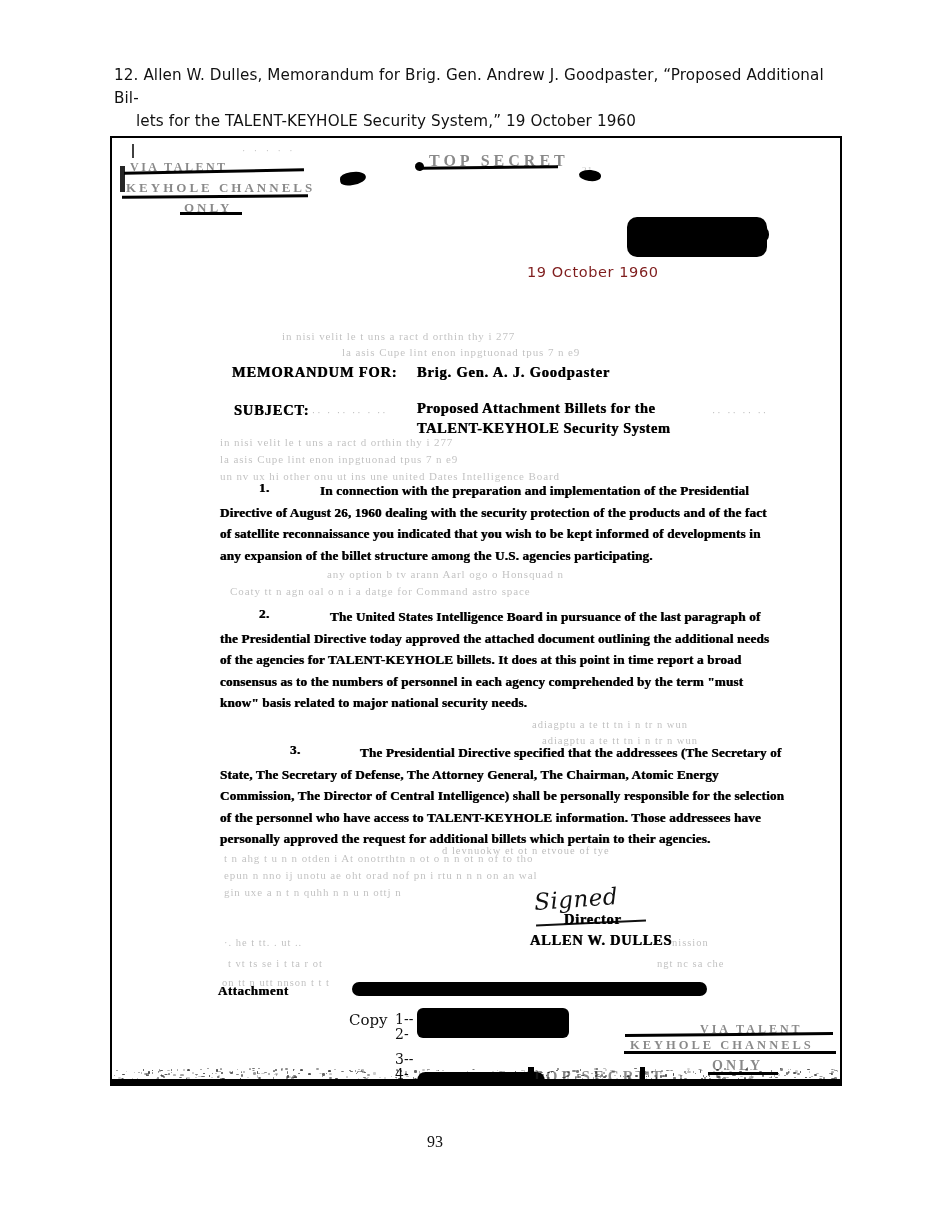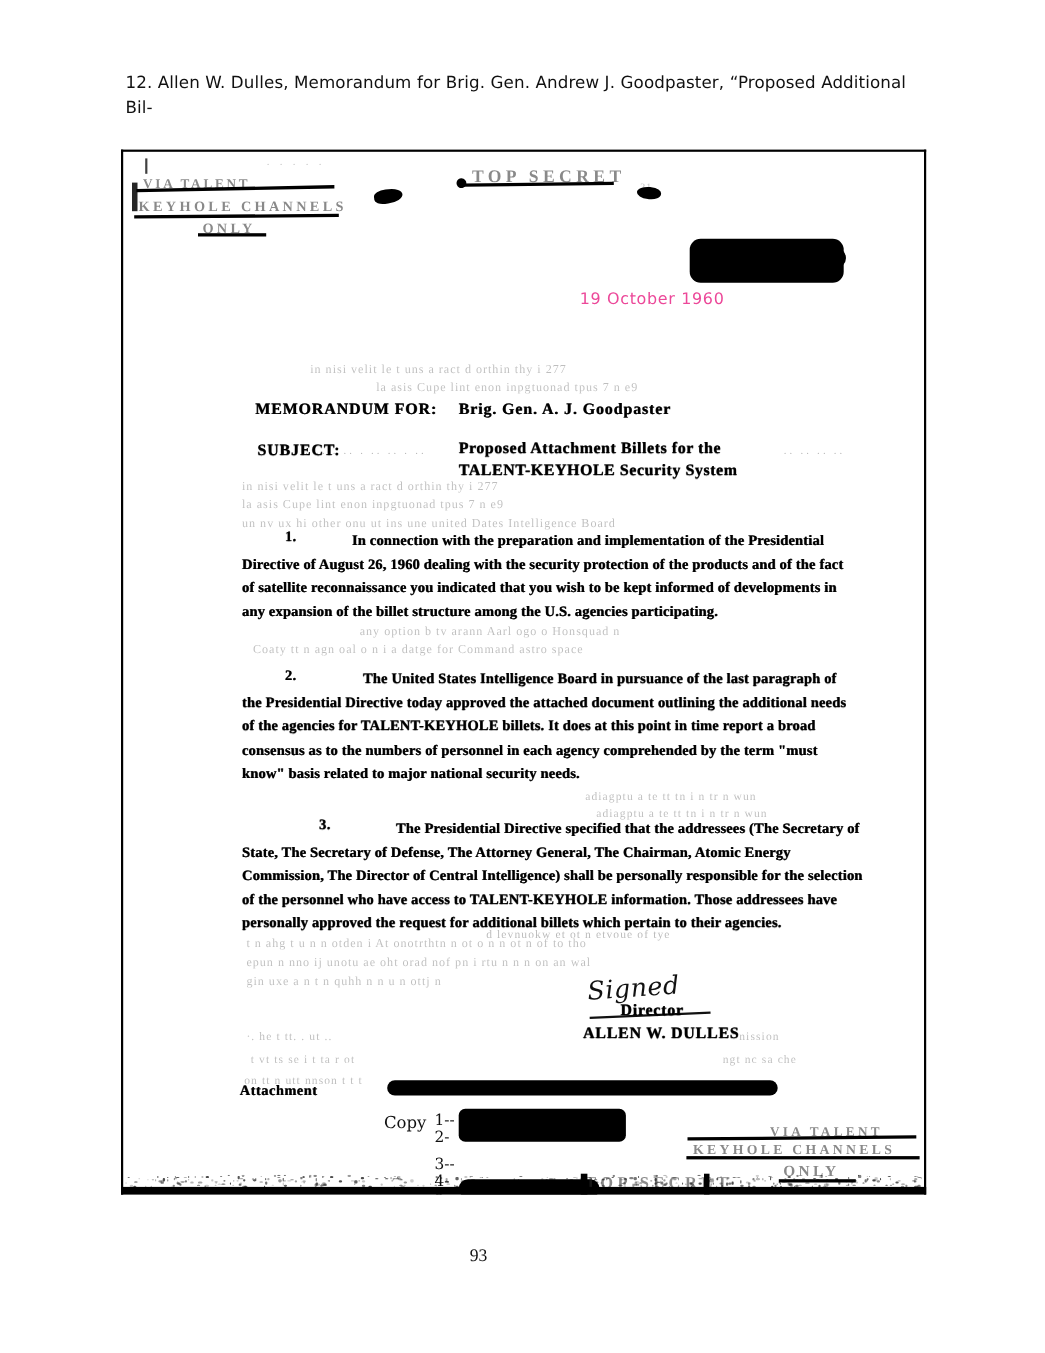--- a/index.html
+++ b/index.html
@@ -183,21 +183,21 @@
     font-size: 14px;
     color: #111;
     white-space: nowrap;
   }
 
   
   .overlay-date {
     position: absolute;
     font-family: "DejaVu Sans", sans-serif;
     font-size: 14.5px;
-    color: #ec4899;
+    color: #7f1d1d;
     letter-spacing: 0.6px;
     white-space: nowrap;
   }
 
   
   .page-number {
     position: absolute;
     left: 0;
     top: 1133px;
     width: 870px;
@@ -205,20 +205,21 @@
     font-family: "Liberation Serif", serif;
     font-size: 16px;
     color: #111;
   }
 </style>
 </head>
 <body>
 
 <div class="caption">
   <span>12. Allen W. Dulles, Memorandum for Brig. Gen. Andrew J. Goodpaster, “Proposed Additional Bil-</span>
+  <span class="cap-line2">lets for the TALENT-KEYHOLE Security System,” 19 October 1960</span>
 </div>
 
 <div class="scan">
 
   <div>
     <div class="stamp" style="left:18px; top:22px; font-size:12px; letter-spacing:2.5px;">VIA TALENT</div>
     <div class="strike-line" style="left:12px; top:32px; width:180px; height:3.2px; transform:rotate(-1.1deg);"></div>
     <div class="stamp" style="left:14px; top:42px; font-size:13px; letter-spacing:3px;">KEYHOLE CHANNELS</div>
     <div class="strike-line" style="left:10px; top:57px; width:186px; height:3.4px; transform:rotate(-0.4deg);"></div>
     <div class="stamp" style="left:72px; top:62px; font-size:13px; letter-spacing:3px;">ONLY</div>

